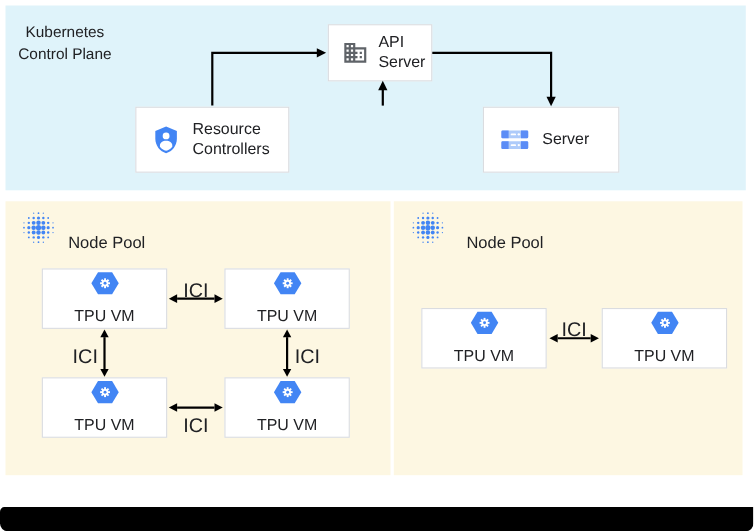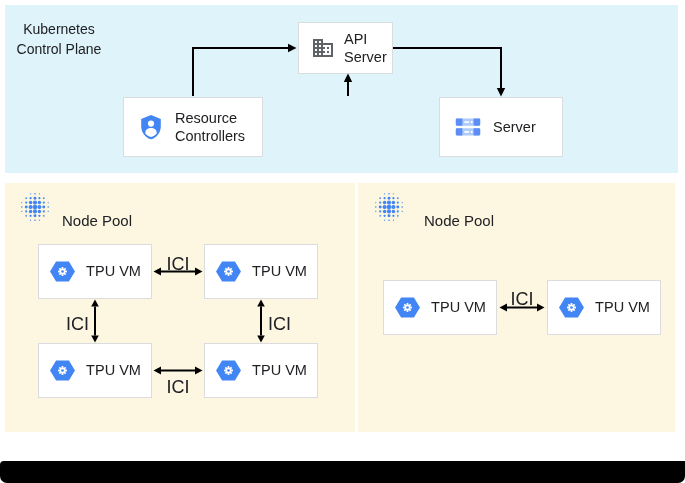--- a/index.html
+++ b/index.html
@@ -24,21 +24,21 @@
   .cp-title{position:absolute;left:8px;top:15px;width:92px;text-align:center;
             font-size:14px;line-height:1.4;color:var(--text);}
   .node{position:absolute;display:flex;align-items:center;background:#fff;
         border:1px solid var(--card-border);box-sizing:border-box;
         font-size:14.5px;line-height:1.25;color:var(--text);}
   .node .nlabel{display:block;}
   .node.api{left:293px;top:17px;width:95px;height:52px;padding-left:12px;gap:9px;}
   .node.rc{left:118px;top:92px;width:140px;height:60px;padding-left:13px;gap:10px;align-items:center;}
   .node.sched{left:278px;top:92px;width:138px;height:60px;padding-left:13px;gap:10px;}
   .node.storage{left:434px;top:92px;width:124px;height:60px;padding-left:13px;gap:10px;}
-  .node.tpu{width:114px;height:55px;justify-content:center;gap:10px;padding:0;}
+  .node.tpu{width:114px;height:55px;justify-content:center;gap:10px;padding:0;flex-direction:column;}
   .tpu-a{left:33px;top:61px;}  .tpu-b{left:199px;top:61px;}
   .tpu-c{left:33px;top:160px;} .tpu-d{left:199px;top:160px;}
   .tpu-e{left:25px;top:97px;}  .tpu-f{left:189px;top:97px;}
   .pool-title{position:absolute;top:29px;font-size:15px;color:var(--text);}
   .pool-left .pool-title{left:57px;}
   .pool-right .pool-title{left:66px;}
   .pool-icon{position:absolute;top:9px;width:30px;height:30px;}
   .pool-left .pool-icon{left:15px;}
   .pool-right .pool-icon{left:16px;}
   .ici{position:absolute;width:40px;font-size:18px;color:var(--text);}

